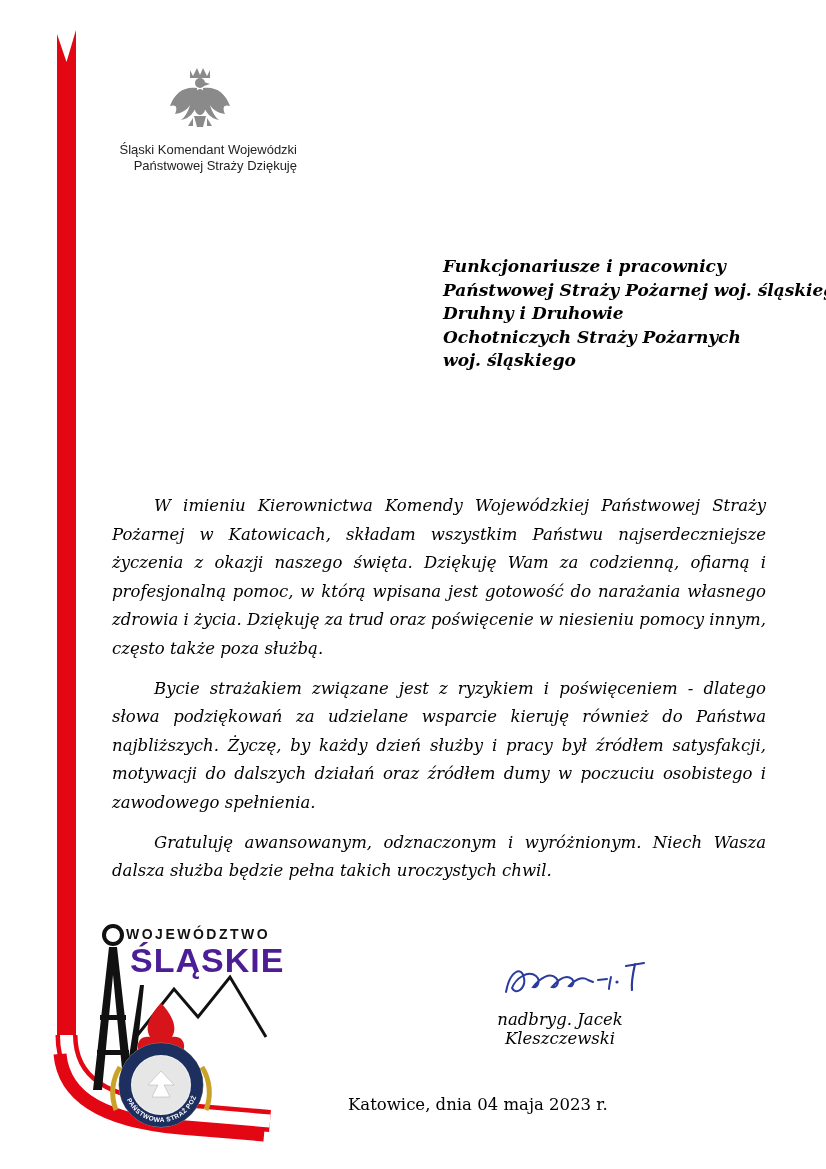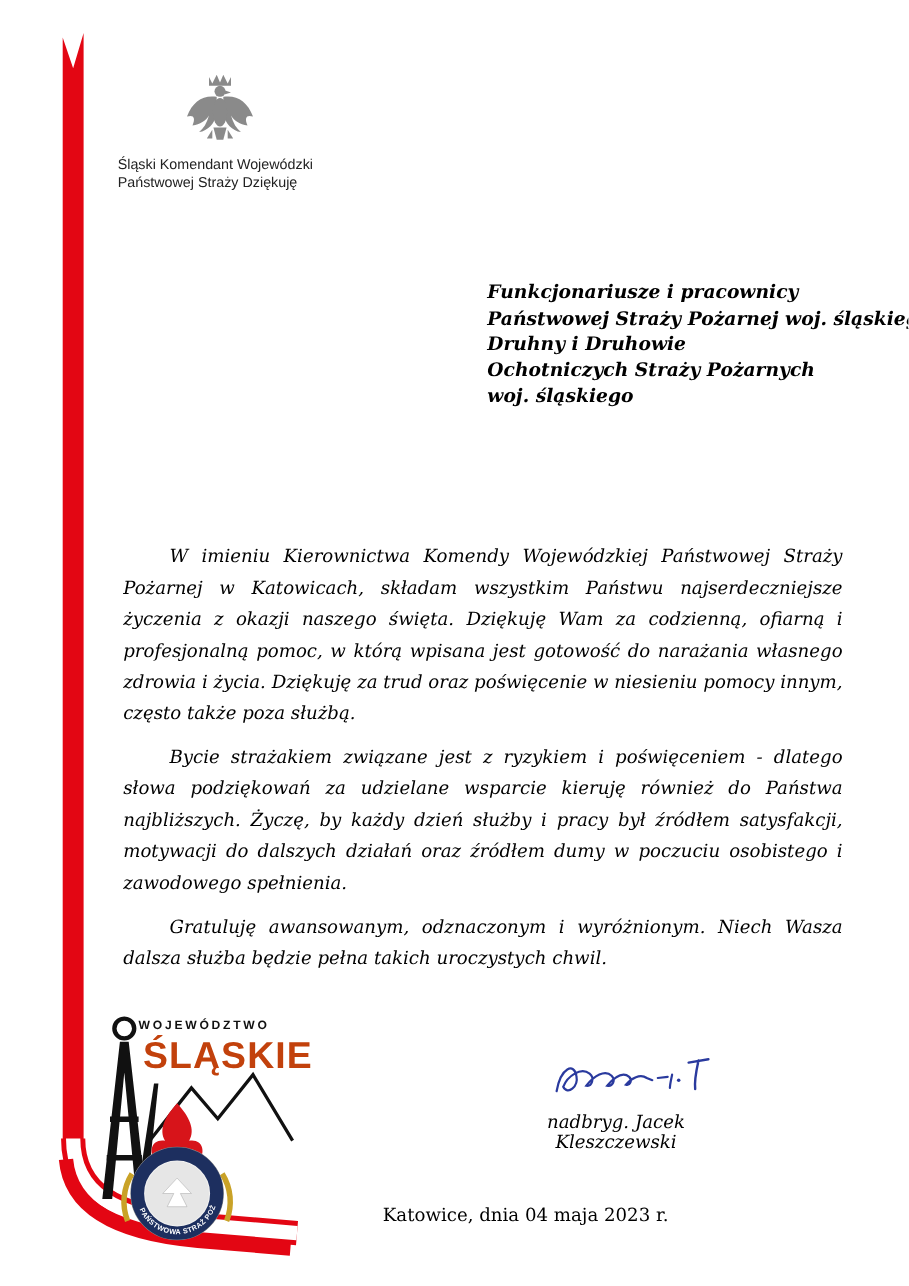--- a/index.html
+++ b/index.html
@@ -12,21 +12,21 @@
     font-family: "DejaVu Serif", serif;
     color: #000;
   }
   
   .ribbon-svg { position: absolute; left: 0; top: 0; z-index: 1; pointer-events: none; }
 
   
   .eagle-svg { position: absolute; left: 167px; top: 60px; z-index: 2; }
   .letterhead-text {
     position: absolute; left: 107px; top: 142px; width: 190px;
-    text-align: left;
+    text-align: right;
     font-family: "Liberation Sans", sans-serif;
     font-size: 13px; line-height: 16px; color: #222;
     z-index: 2;
   }
 
   
   .recipient {
     position: absolute; left: 443px; top: 255px;
     font-style: italic; font-weight: bold;
     font-size: 17px; line-height: 23.5px;
@@ -41,27 +41,27 @@
     text-align: justify;
     z-index: 2;
   }
   .body-text p { margin: 0 0 11px 0; text-indent: 42px; }
 
   
   .logo-svg { position: absolute; left: 78px; top: 915px; z-index: 3; }
   .logo-line1 {
     position: absolute; left: 126px; top: 926px;
     font-family: "Liberation Sans", sans-serif;
-    font-weight: bold; font-size: 11px; letter-spacing: 2.5px; color: #111;
+    font-weight: bold; font-size: 14px; letter-spacing: 2.5px; color: #111;
     z-index: 4;
   }
   .logo-line2 {
     position: absolute; left: 130px; top: 941px;
     font-family: "Liberation Sans", sans-serif;
-    font-weight: bold; font-size: 34px; letter-spacing: 1px; color: #c2410c;
+    font-weight: bold; font-size: 34px; letter-spacing: 1px; color: #4c1d95;
     z-index: 4;
   }
 
   
   .signature-svg { position: absolute; left: 500px; top: 952px; z-index: 2; }
   .signature-name {
     position: absolute; left: 450px; top: 1010px; width: 220px;
     text-align: center; font-style: italic; font-size: 16.5px;
     z-index: 2;
   }

